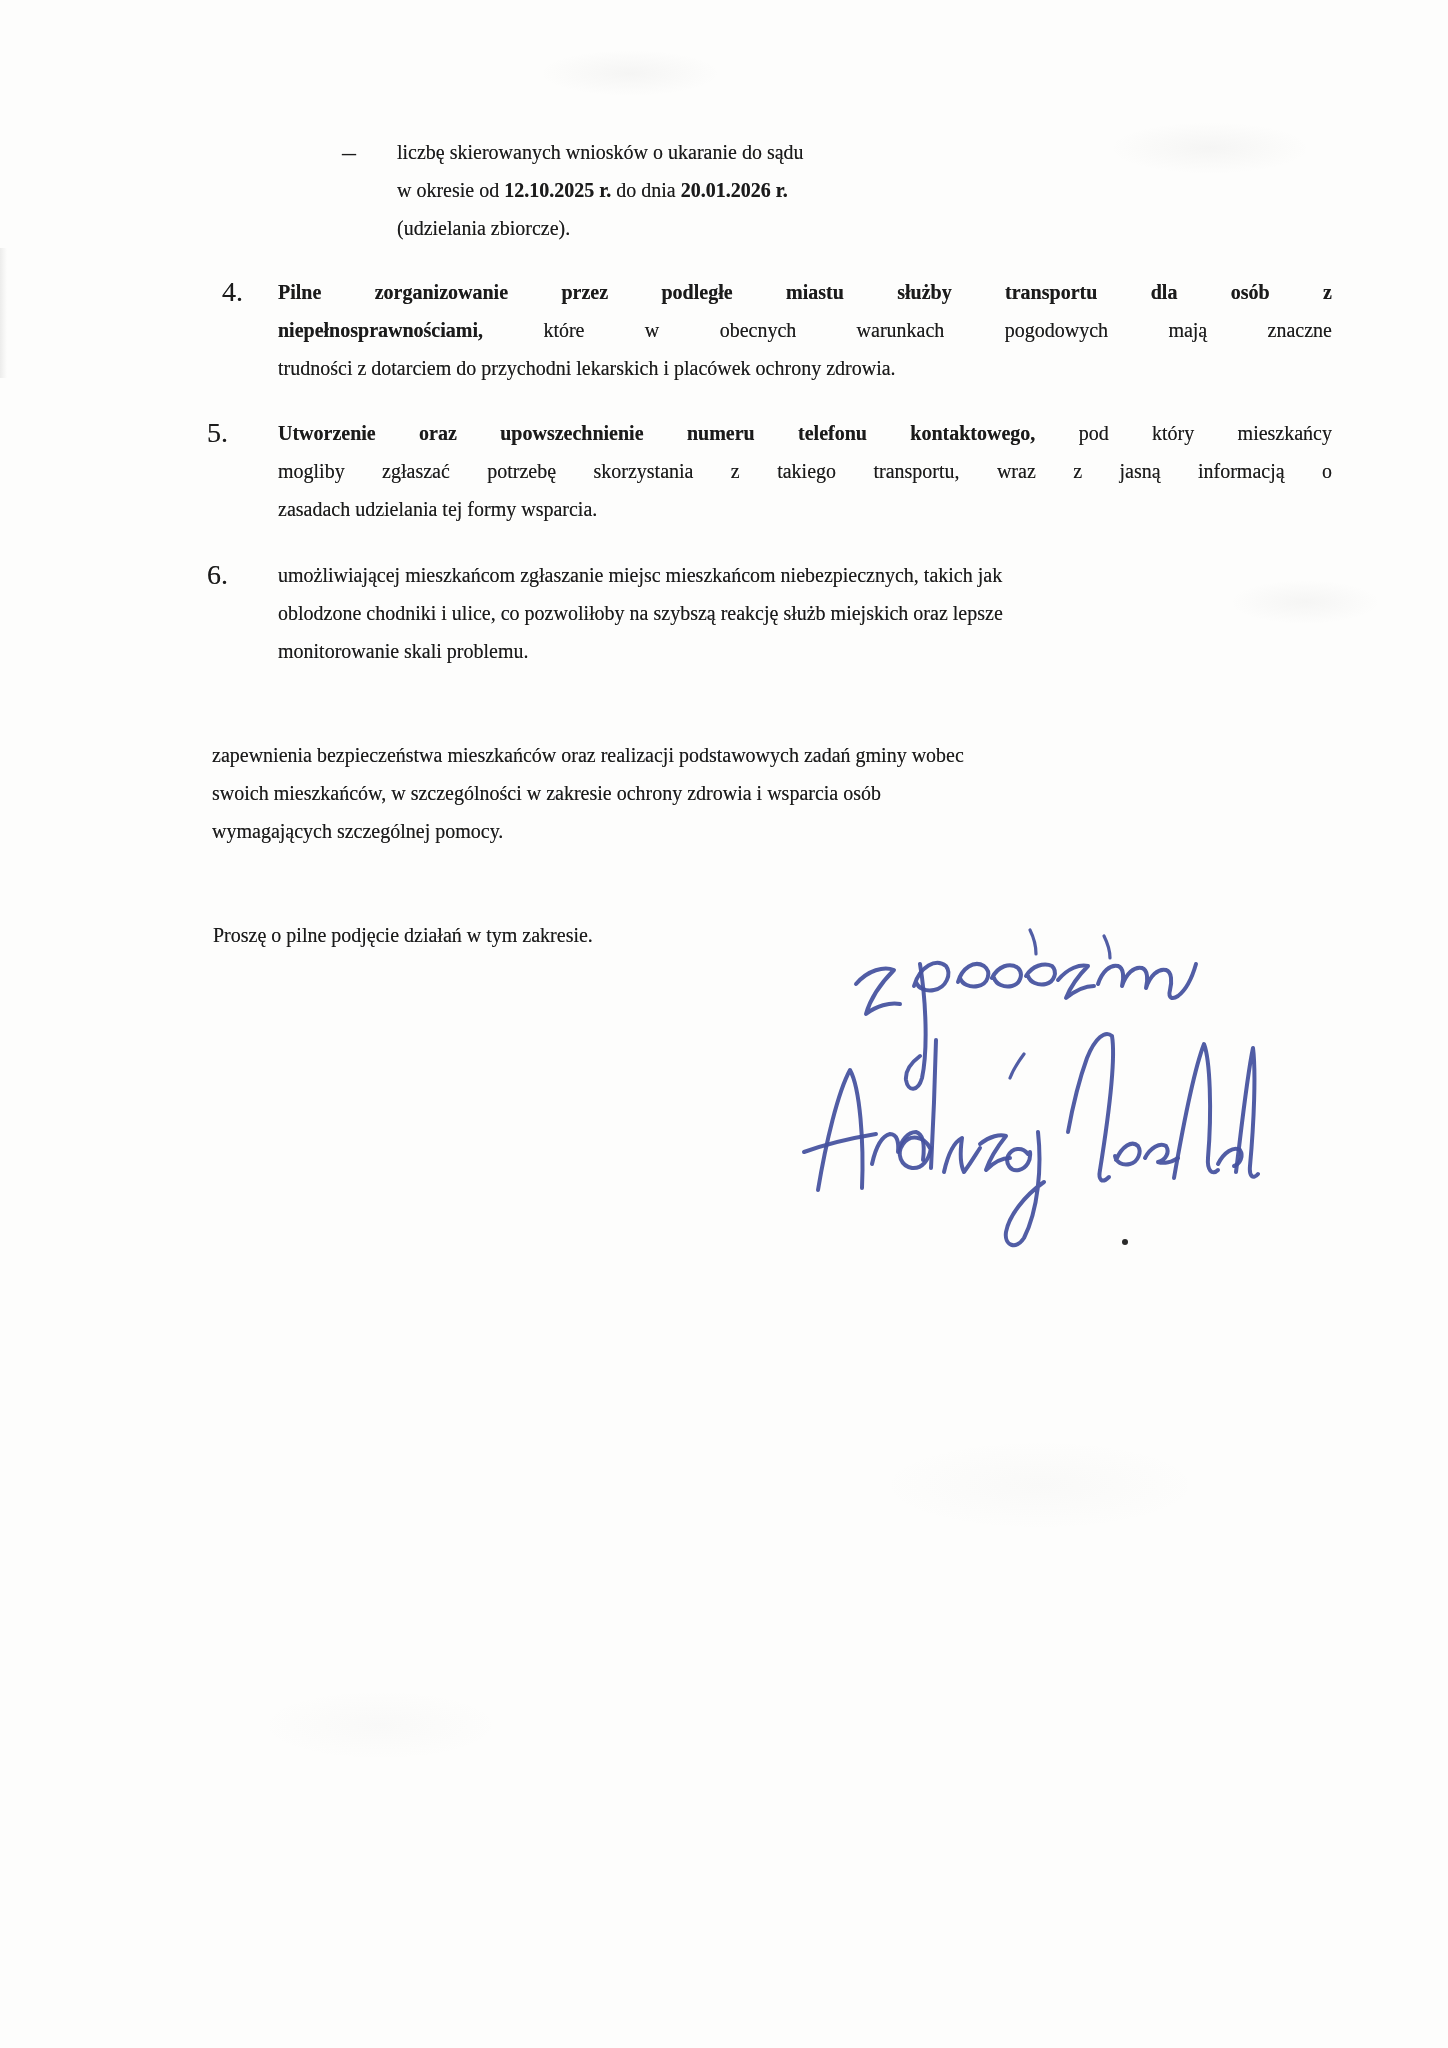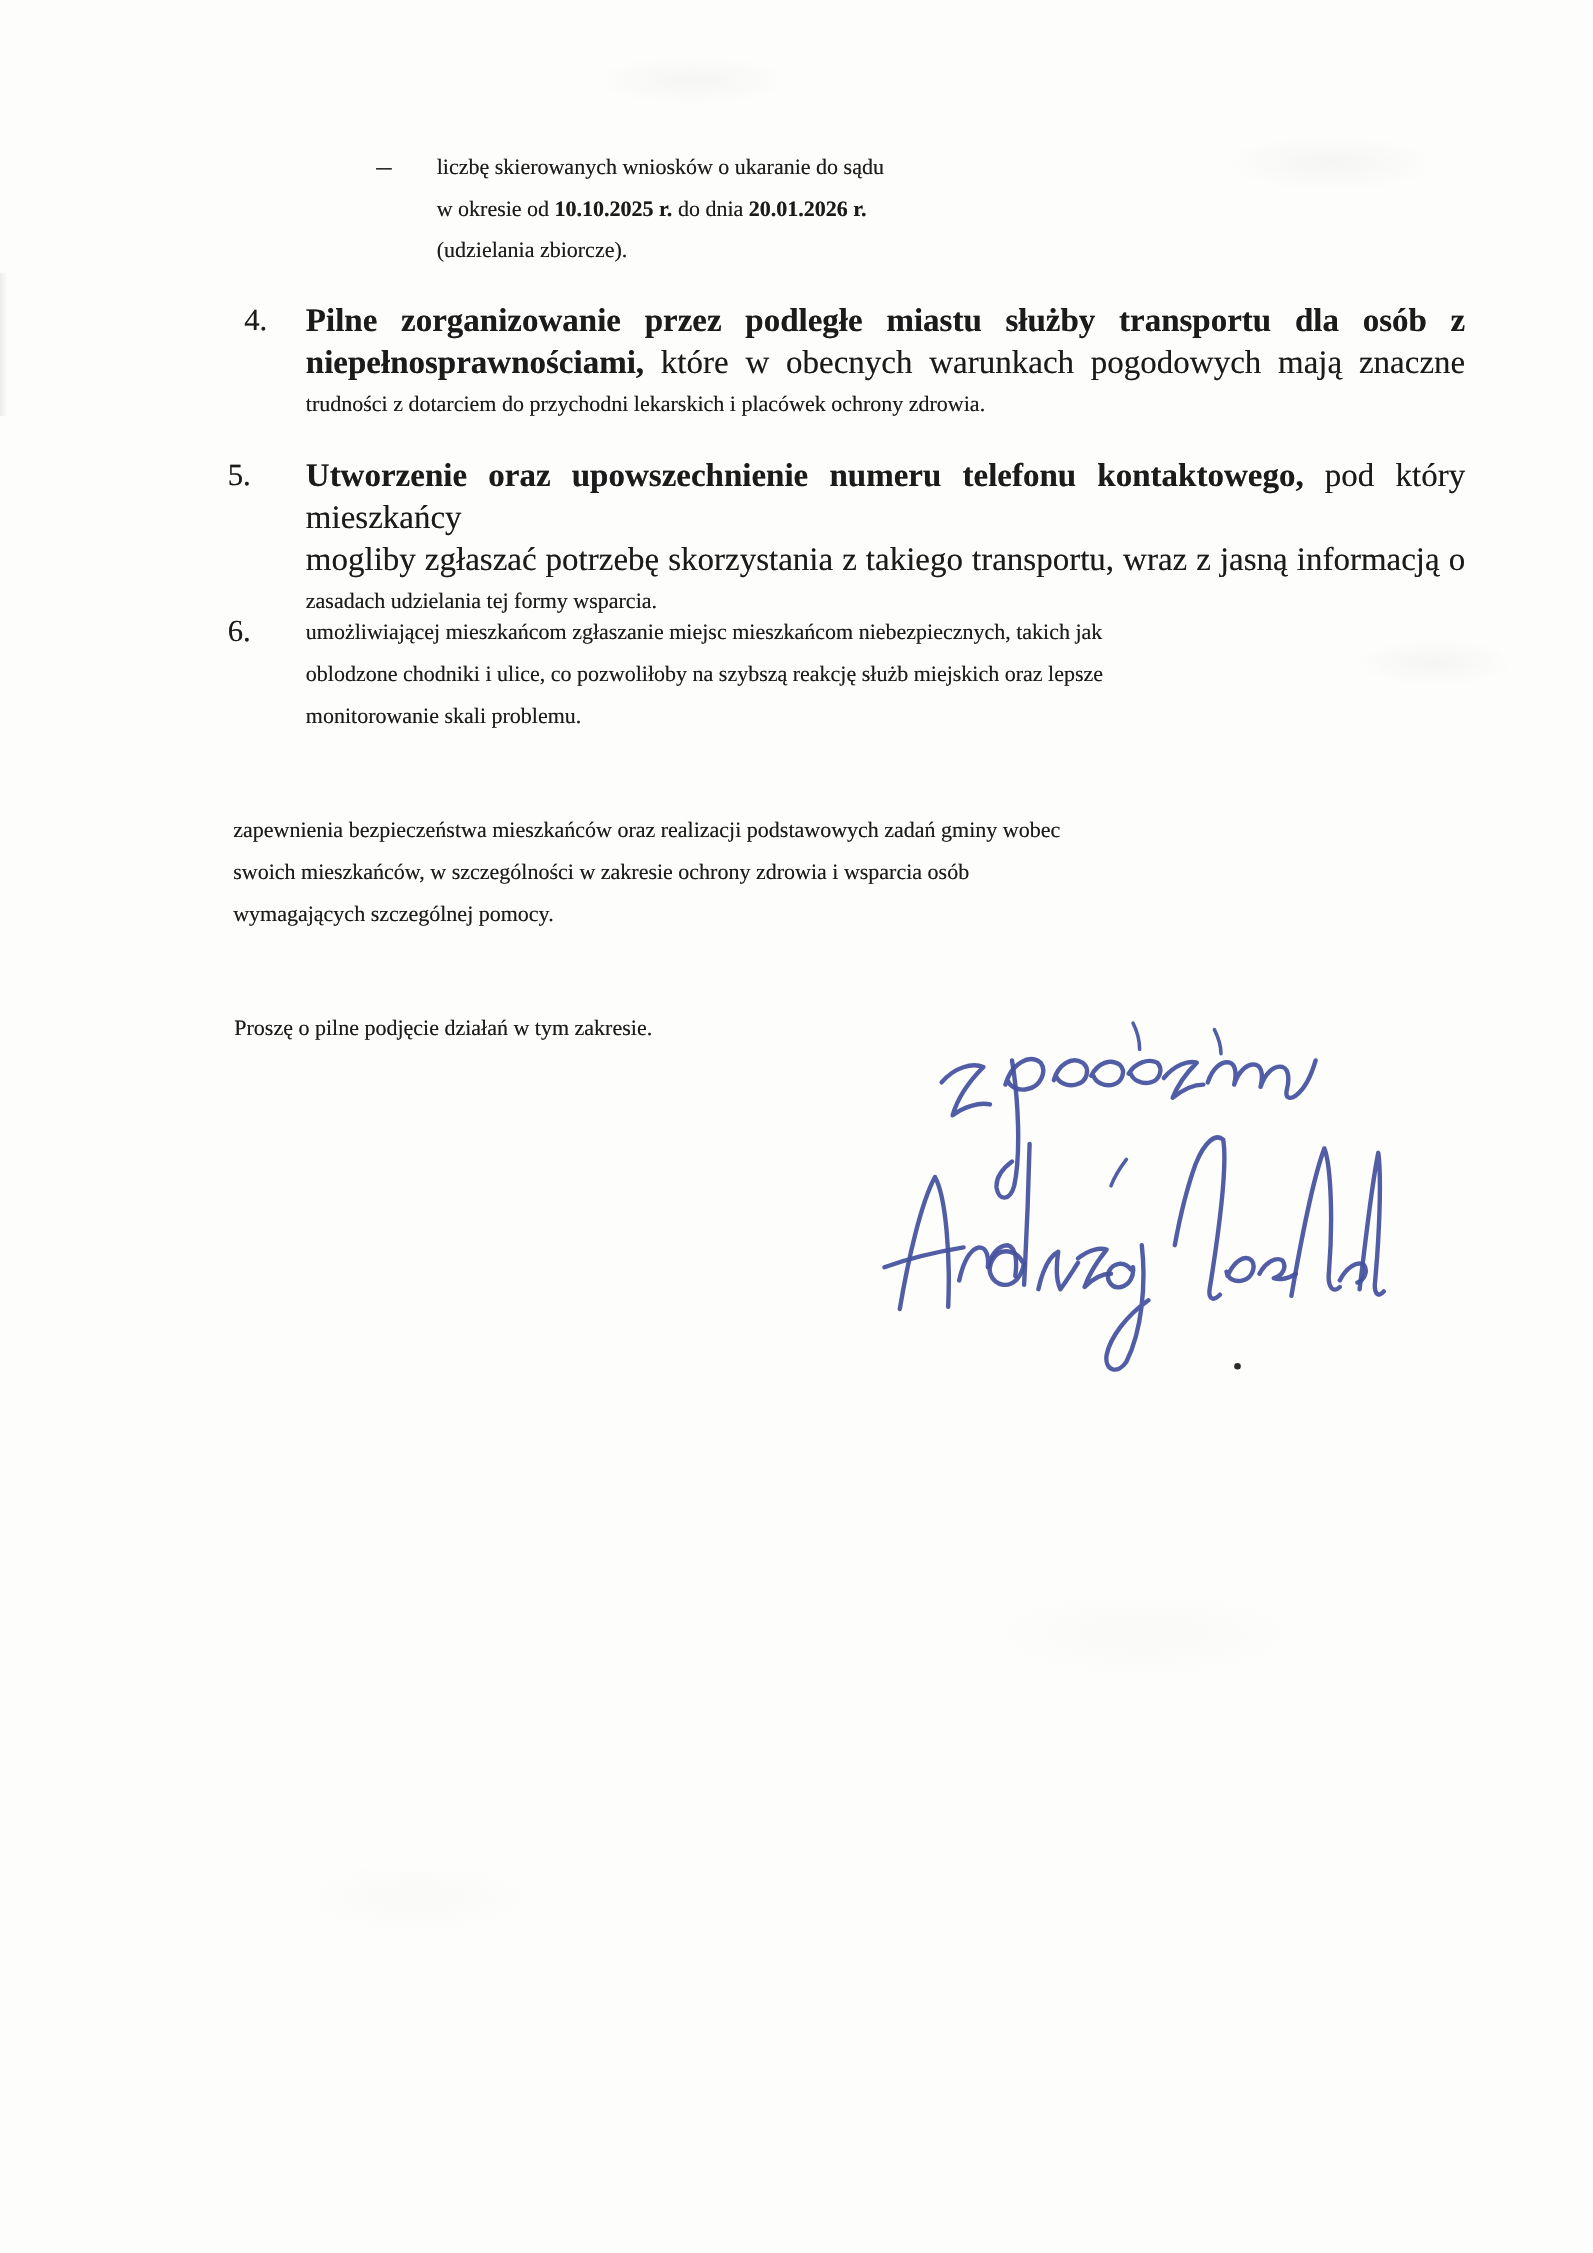--- a/index.html
+++ b/index.html
@@ -20,21 +20,21 @@
   .edge-smudge{position:absolute;left:0;top:248px;width:7px;height:130px;
         background:linear-gradient(to right,rgba(90,90,90,0.10),rgba(90,90,90,0));
         pointer-events:none;}
 
   .line{
     font-size:20px;line-height:38px;
     white-space:nowrap;
     text-shadow:0 0 0.45px rgba(10,10,10,0.55);
   }
   .jline{
-    font-size:30px;line-height:38px;
+    font-size:20px;line-height:38px;
     width:1054px;
     text-align:justify;text-align-last:justify;
     white-space:normal;
     text-shadow:0 0 0.45px rgba(10,10,10,0.55);
   }
   b{font-weight:bold;}
 
   .abs{position:absolute;}
 
   .bullet-block{left:397px;top:133px;}
@@ -64,21 +64,21 @@
   <div class="blob" style="left:540px;top:50px;width:180px;height:46px;"></div>
   <div class="blob" style="left:1110px;top:122px;width:200px;height:52px;"></div>
   <div class="blob" style="left:1230px;top:580px;width:150px;height:44px;"></div>
   <div class="blob" style="left:880px;top:1440px;width:320px;height:90px;opacity:.5;"></div>
   <div class="blob" style="left:260px;top:1690px;width:240px;height:70px;opacity:.5;"></div>
   <div class="edge-smudge"></div>
 
   <div class="abs bullet-block">
     <span class="bullet-dash">–</span>
     <div class="line">liczbę skierowanych wniosków o ukaranie do sądu</div>
-    <div class="line"><span>w okresie od </span><b>10.10.2025 r.</b><span> do dnia </span><b>20.01.2026 r.</b></div>
+    <div class="line"><span>w okresie od </span><b>12.10.2025 r.</b><span> do dnia </span><b>20.01.2026 r.</b></div>
     <div class="line">(udzielania zbiorcze).</div>
   </div>
 
   <div class="abs item" id="item-4">
     <span class="num">4.</span>
     <div class="jline"><b>Pilne zorganizowanie przez podległe miastu służby transportu dla osób z</b></div>
     <div class="jline"><b>niepełnosprawnościami,</b><span> które w obecnych warunkach pogodowych mają znaczne</span></div>
     <div class="line">trudności z dotarciem do przychodni lekarskich i placówek ochrony zdrowia.</div>
   </div>
 

